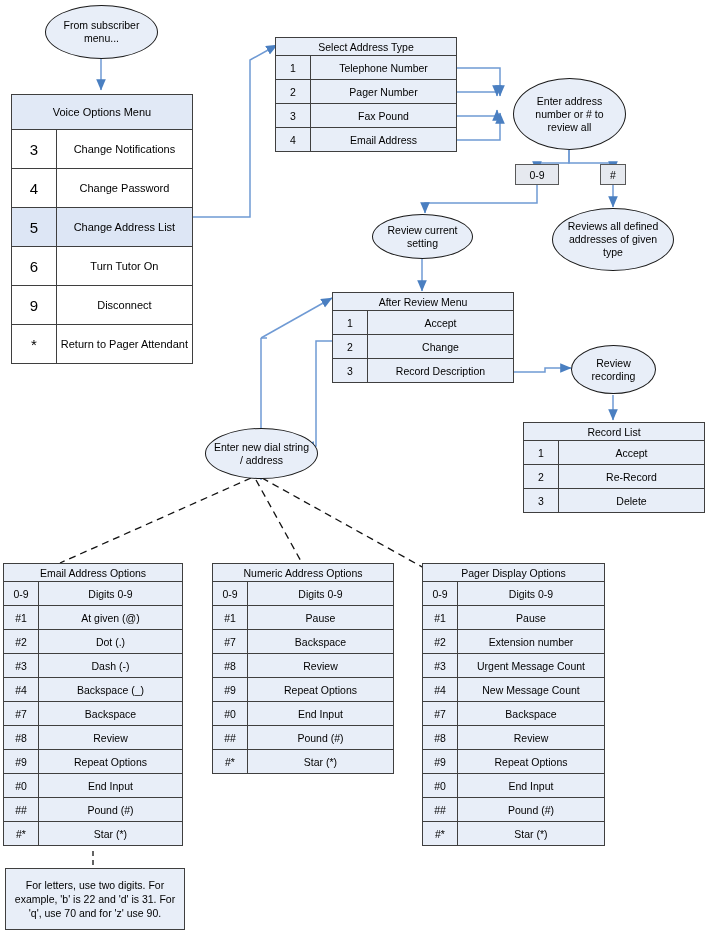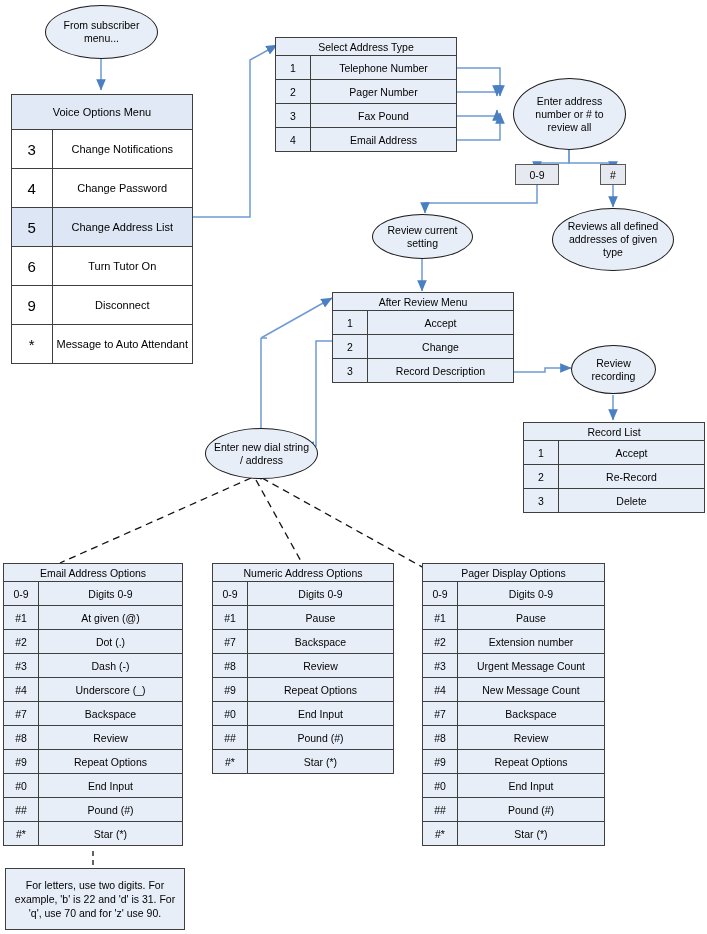--- a/index.html
+++ b/index.html
@@ -165,21 +165,21 @@
       <tr style="height:39px;">
         <td class="key">6</td>
         <td>Turn Tutor On</td>
       </tr>
       <tr style="height:39px;">
         <td class="key">9</td>
         <td>Disconnect</td>
       </tr>
       <tr style="height:39px;">
         <td class="key">*</td>
-        <td>Message to Auto Attendant</td>
+        <td>Return to Pager Attendant</td>
       </tr>
     </tbody>
   </table>
 
   <table class="tbl" style="left:275px;top:37px;width:182px;">
     <tbody>
       <tr style="height:18px;padding-left:46px;">
         <td class="hdr" colspan="2">Select Address Type</td>
       </tr>
       <tr style="height:24px;">
@@ -280,21 +280,21 @@
       <tr style="height:24px;">
           <td class="key">#2</td>
           <td>Dot (.)</td>
         </tr>
       <tr style="height:24px;">
           <td class="key">#3</td>
           <td>Dash (-)</td>
         </tr>
       <tr style="height:24px;">
           <td class="key">#4</td>
-          <td>Underscore (_)</td>
+          <td>Backspace (_)</td>
         </tr>
       <tr style="height:24px;">
           <td class="key">#7</td>
           <td>Backspace</td>
         </tr>
       <tr style="height:24px;">
           <td class="key">#8</td>
           <td>Review</td>
         </tr>
       <tr style="height:24px;">

